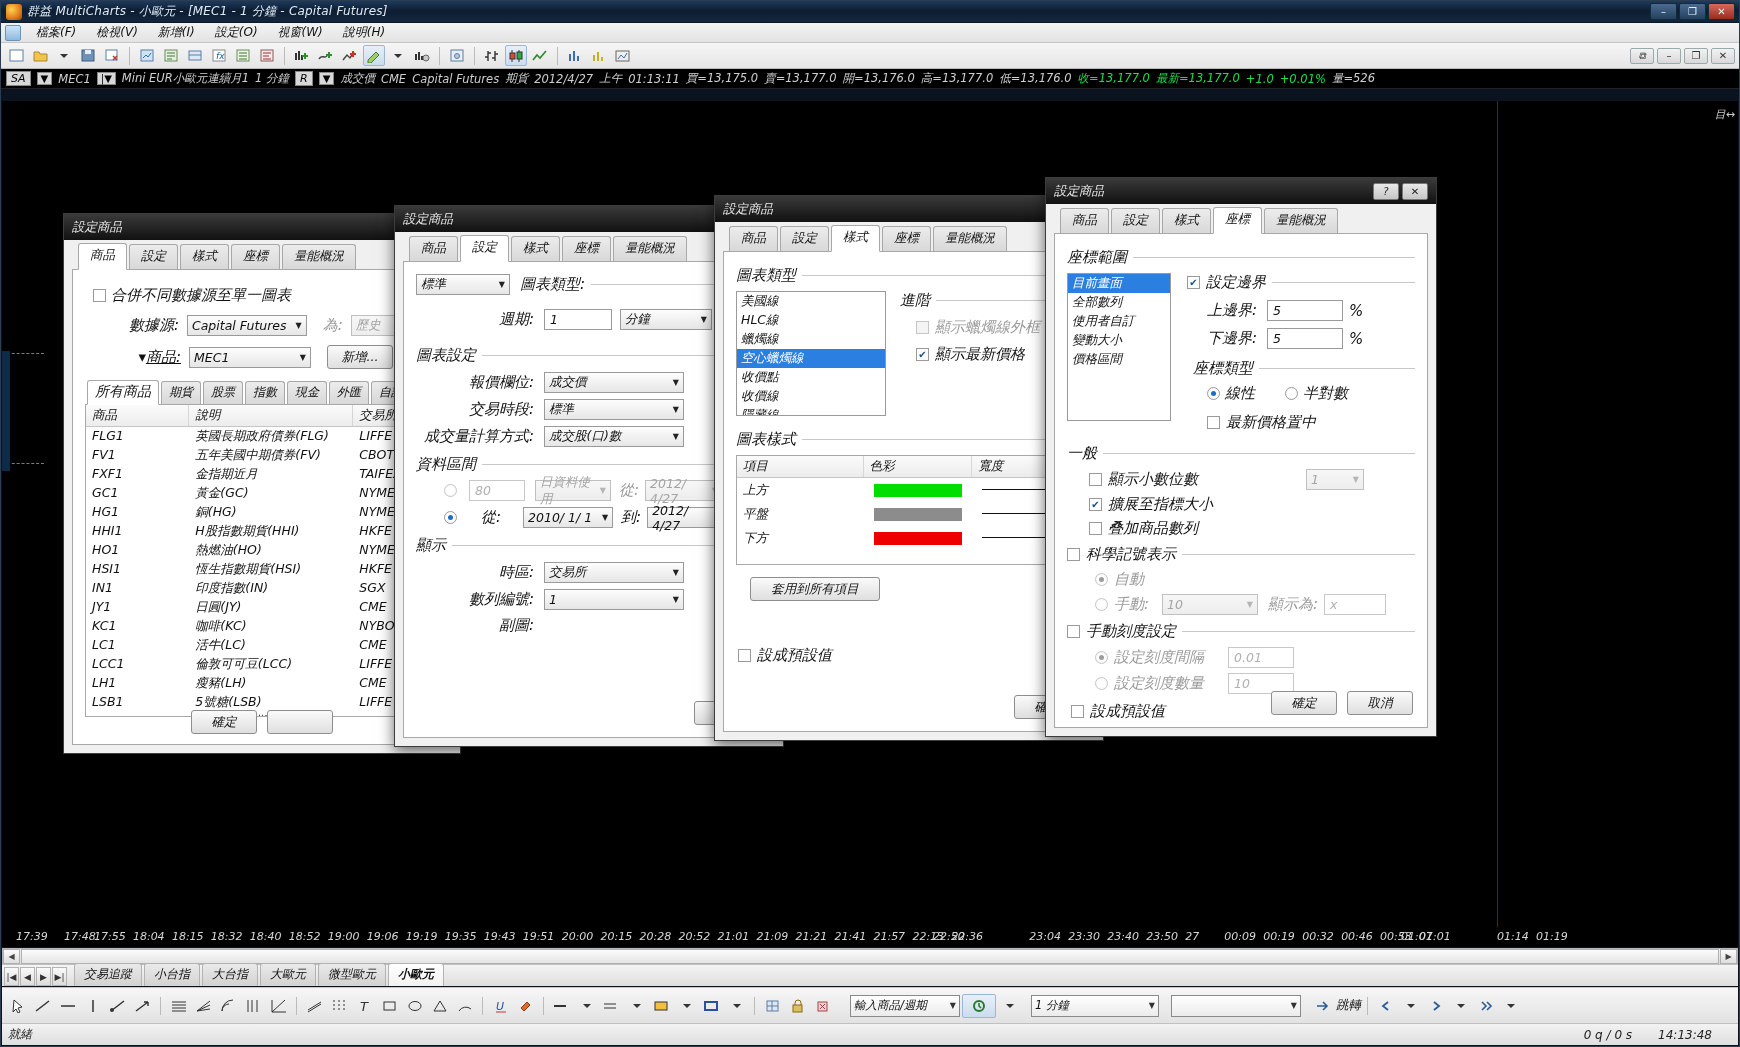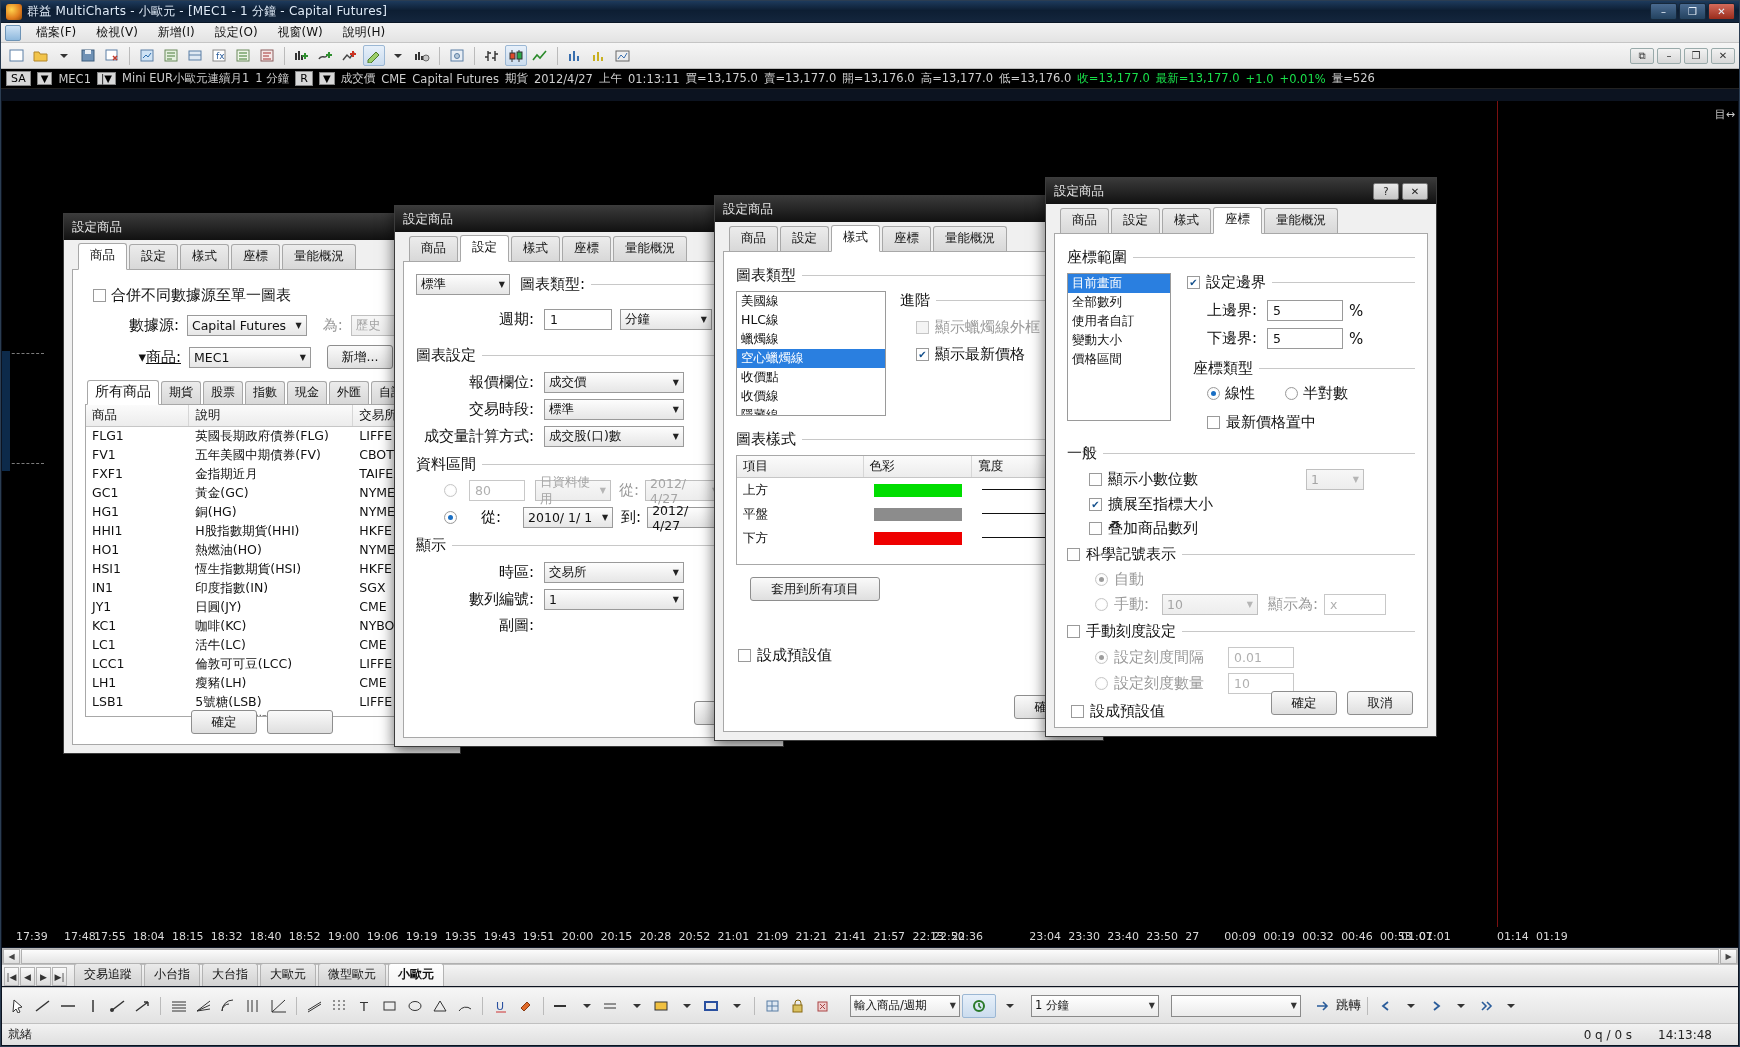--- a/index.html
+++ b/index.html
@@ -4,21 +4,21 @@
 <style>
   * { box-sizing: border-box; }
   html, body { margin:0; padding:0; }
   body {
     width:1740px; height:1047px; overflow:hidden;
     font-family:"DejaVu Sans","Liberation Sans",sans-serif;
     font-size:12px; background:#000; position:relative;
   }
   
   #app { position:absolute; inset:0; background:#0c1320;
-    border:1px solid #2b3d52; }
+    border:1px solid #2b3d52;font-style:italic; }
   .titlebar { height:22px;
     background:linear-gradient(#1d3a5c,#0d1e33 45%,#14263d);
     display:flex; align-items:center; padding:0 2px; color:#dfeaf7;
     border-bottom:1px solid #0a1726; }
   .tb-ico { width:16px;height:16px;margin:0 5px 0 3px;
     background:radial-gradient(circle at 35% 35%,#ffd34d,#e07b1d 60%,#8a4a08);
     border-radius:3px; }
   .tb-title { font-size:12px; letter-spacing:.2px; }
   .tb-btns { margin-left:auto; display:flex; gap:2px; padding-right:2px;}
   .tb-btn { width:27px;height:17px;

